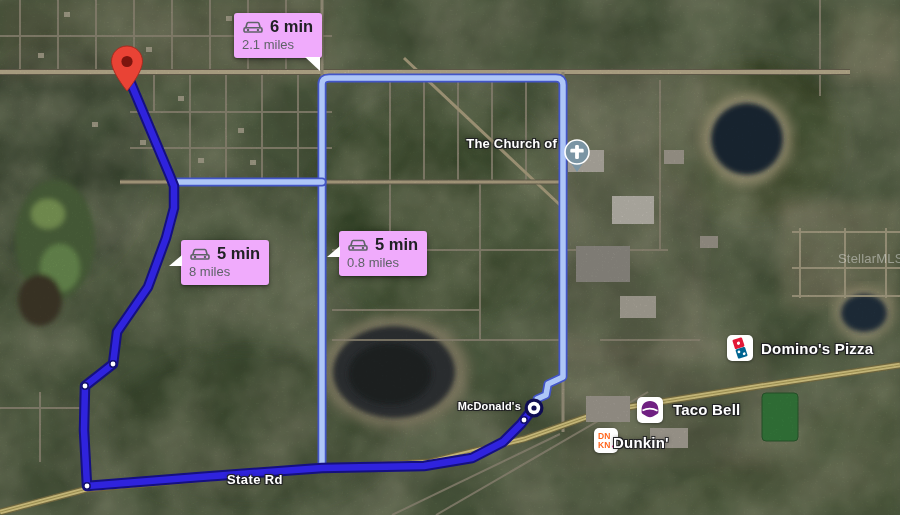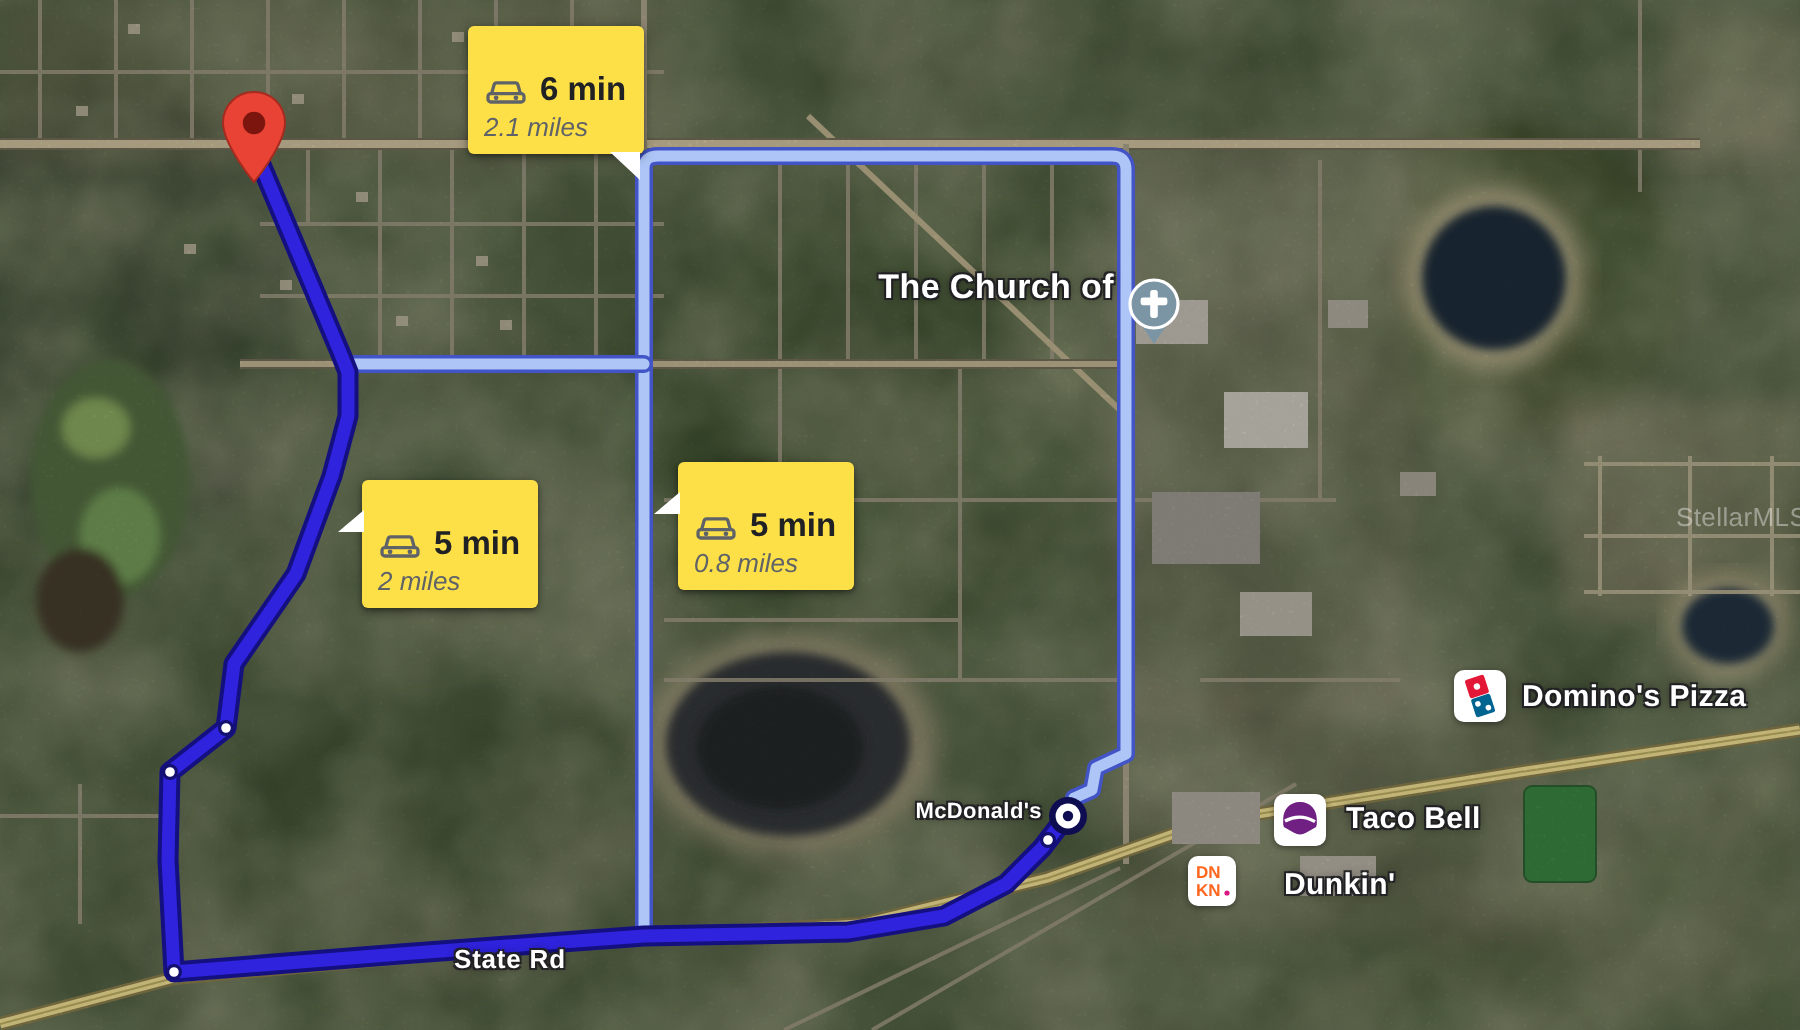--- a/index.html
+++ b/index.html
@@ -14,39 +14,39 @@
   .routes{z-index:5;}
   .marker{position:absolute;z-index:12;}
   
   .maplabel{
     position:absolute;z-index:20;color:#fff;font-weight:700;font-size:15px;
     letter-spacing:.2px;white-space:nowrap;line-height:19px;
     text-shadow:-1px -1px 0 rgba(33,33,36,.95),1px -1px 0 rgba(33,33,36,.95),
                 -1px 1px 0 rgba(33,33,36,.95),1px 1px 0 rgba(33,33,36,.95),
                 0 0 4px rgba(0,0,0,.65);
   }
-  .church-label{right:343px;top:134px;text-align:right;font-size:17px;}
+  .church-label{right:343px;top:134px;text-align:right;font-size:13px;}
   .mcd-label{right:379px;top:397px;font-size:11px;}
   .dominos-label{left:761px;top:339px;text-align:center;}
   .tacobell-label{left:673px;top:400px;text-align:right;}
-  .dunkin-label{left:642px;top:433px;}
+  .dunkin-label{left:613px;top:433px;}
   .staterd-label{left:227px;top:470px;font-size:13px;letter-spacing:.4px;}
   .watermark{left:838px;top:249px;font-size:13px;font-weight:400;color:rgba(245,245,245,.42);
     text-shadow:none;z-index:18;}
   
   .poi-chip{position:absolute;z-index:19;background:#fff;border-radius:5px;
     box-shadow:0 1px 3px rgba(0,0,0,.4);display:flex;justify-content:center;}
   
   .bubble{
-    position:absolute;z-index:30;background:#fde047;border-radius:3px;
+    position:absolute;z-index:30;background:#f0abfc;border-radius:3px;
     box-shadow:0 1px 2px rgba(0,0,0,.3),0 2px 6px rgba(0,0,0,.35);
-    padding:23px 9px 6px 8px;color:var(--bubble-text,#202124);
+    padding:4px 9px 6px 8px;color:var(--bubble-text,#202124);
   }
   .bubble .row{display:flex;align-items:center;gap:6px;font-size:16.5px;font-weight:700;line-height:19px;}
-  .bubble .dist{font-size:13px;color:var(--bubble-subtext,#5f6368);margin-top:1px;line-height:15px;font-style:italic;}
+  .bubble .dist{font-size:13px;color:var(--bubble-subtext,#5f6368);margin-top:1px;line-height:15px;}
   .tail{position:absolute;width:0;height:0;}
   .tail-br{right:2px;bottom:-13px;border-top:14px solid #fff;border-left:15px solid transparent;}
   .tail-l{left:-12px;top:15px;border-right:13px solid #fff;border-top:11px solid transparent;}
   
   .rt-primary-casing{stroke:var(--primary-route-casing,#151080);}
   .rt-primary{stroke:var(--primary-route,#2f23dd);}
   .rt-alt-casing{stroke:var(--alt-route-casing,#4355c6);}
   .rt-alt{stroke:var(--alt-route,#aec6f7);}
 </style>
 </head>
@@ -281,21 +281,21 @@
           <g fill="none" stroke="#5f6368" stroke-width="1.8">
             <path d="M4 10 L5.5 4.6 Q5.8 3.6 6.8 3.6 h10.4 Q18.2 3.6 18.5 4.6 L20 10"></path>
             <rect x="2.2" y="9.4" width="19.6" height="4.6" rx="1.5"></rect>
           </g>
           <circle cx="6.6" cy="11.7" r="1.3" fill="#5f6368"></circle>
           <circle cx="17.4" cy="11.7" r="1.3" fill="#5f6368"></circle>
         </svg>
       </span>
       <b>5 min</b>
     </div>
-    <div class="dist">2 miles</div>
+    <div class="dist">8 miles</div>
   </div>
 
   <div class="bubble" style="left:339px;top:231px">
     <span class="tail tail-l"></span>
     <div class="row">
       <span>
         <svg width="22" height="15" viewBox="0 0 24 16">
           <g fill="none" stroke="#5f6368" stroke-width="1.8">
             <path d="M4 10 L5.5 4.6 Q5.8 3.6 6.8 3.6 h10.4 Q18.2 3.6 18.5 4.6 L20 10"></path>
             <rect x="2.2" y="9.4" width="19.6" height="4.6" rx="1.5"></rect>

